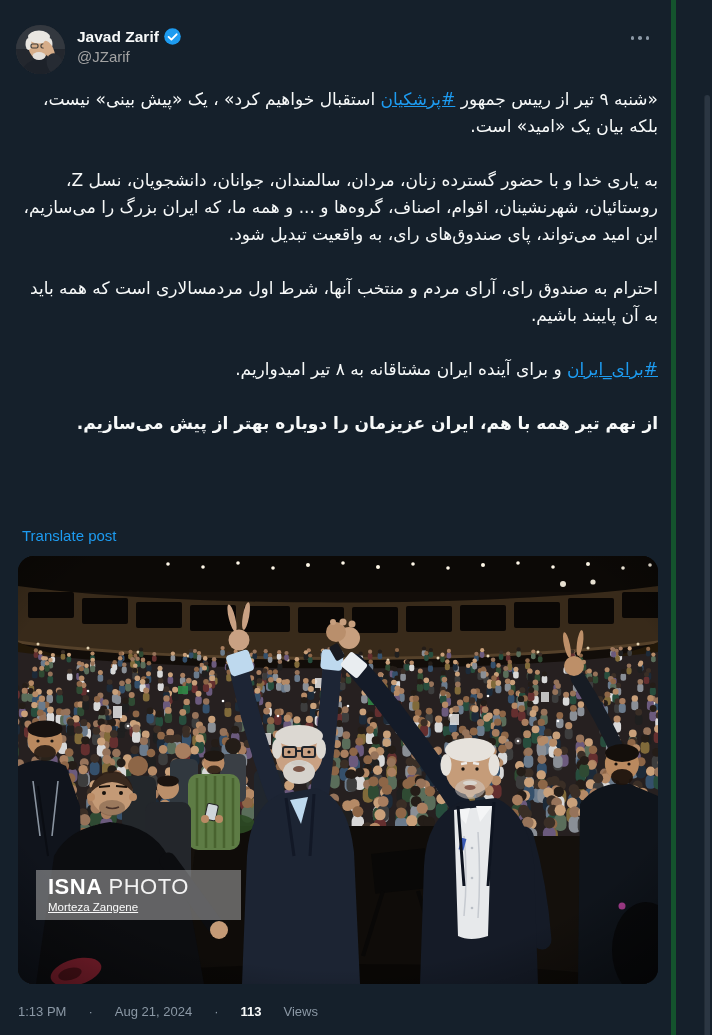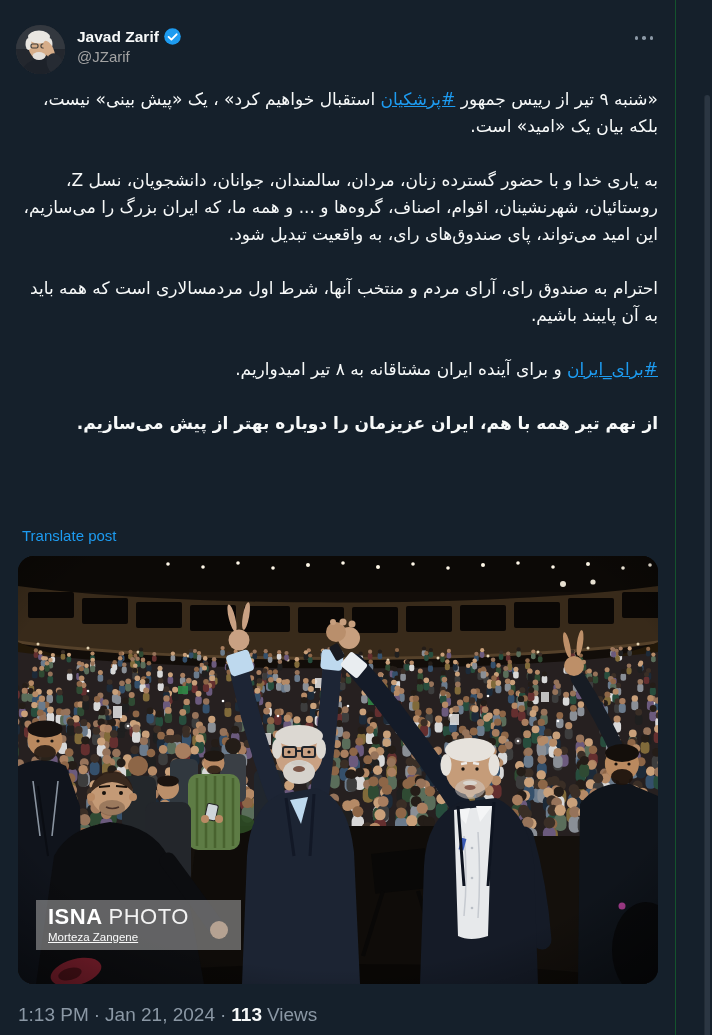--- a/index.html
+++ b/index.html
@@ -5,21 +5,21 @@
   * { margin:0; padding:0; box-sizing:border-box; }
   html,body { background:#0b1118; }
   .page {
     position:relative; width:712px; height:1035px;
     background:#15202b; overflow:hidden;
     font-family:"Liberation Sans","DejaVu Sans",sans-serif;
     color:#f7f9f9;
   }
   .main-column {
     position:absolute; left:0; top:0; width:676px; height:1035px;
-    border-right:1px solid #14532d;
+    border-right:5px solid #14532d;
   }
   
   .avatar {
     position:absolute; left:16px; top:25px; width:49px; height:49px;
     border-radius:50%; overflow:hidden; background:#2b2f36;
   }
   .name-block { position:absolute; left:77px; top:27px; }
   .name-row { display:flex; align-items:center; gap:4px; }
   .display-name { font-size:15.5px; font-weight:bold; color:#f7f9f9; line-height:19px; }
   .badge { width:19px; height:19px; display:inline-block; }
@@ -49,30 +49,30 @@
     font-size:15px; color:#1d9bf0; cursor:pointer;
   }
   
   .tweet-photo {
     position:absolute; left:18px; top:556px; width:640px; height:428px;
     border-radius:16px; overflow:hidden; background:#0c0a08; cursor:pointer;
   }
   .tweet-photo svg { display:block; }
   .watermark {
     position:absolute; left:18px; top:314px; width:205px; height:50px;
-    background:rgba(170,170,170,0.55); padding:4px 10px 0 12px;margin-top:30px;
+    background:rgba(170,170,170,0.55); padding:4px 10px 0 12px;
   }
   .wm-title { font-size:22px; line-height:26px; letter-spacing:0.5px; color:#ffffff; white-space:nowrap; }
   .wm-title .isna { font-weight:800; }
   .wm-title .photo { font-weight:400; color:#f2f2f2; margin-left:6px; }
   .wm-credit { font-size:11.5px; line-height:14px; color:#fafafa;text-decoration:underline; }
   
   .post-footer {
-    position:absolute; left:18px; top:1004px; font-size:19px; color:#8b98a5;
-    display:flex; gap:5px; align-items:center;
+    position:absolute; left:18px; top:1004px; font-size:13px; color:#8b98a5;
+    display:flex; gap:22px; align-items:center;
   }
   .views-count { color:#f7f9f9; font-weight:bold; }
   
   .scroll-thumb {
     position:absolute; left:704px; top:95px; width:6px; height:940px;
     border-radius:3px 3px 0 0; background:#2b3642; border-left:1px solid #222c36;
   }
 </style>
 </head>
 <body>
@@ -2259,21 +2259,21 @@
         <div class="wm-title">
           <span class="isna">ISNA</span><span class="photo">PHOTO</span>
         </div>
         <div class="wm-credit">Morteza Zangene</div>
       </div>
     </div>
 
     <div class="post-footer">
       <span>1:13 PM</span>
       <span>·</span>
-      <span>Jan 21, 2024</span>
+      <span>Aug 21, 2024</span>
       <span>·</span>
       <span class="views-count">113</span>
       <span>Views</span>
     </div>
   </div>
 
   <div class="scroll-thumb"></div>
 </div>
 
 </body></html>

